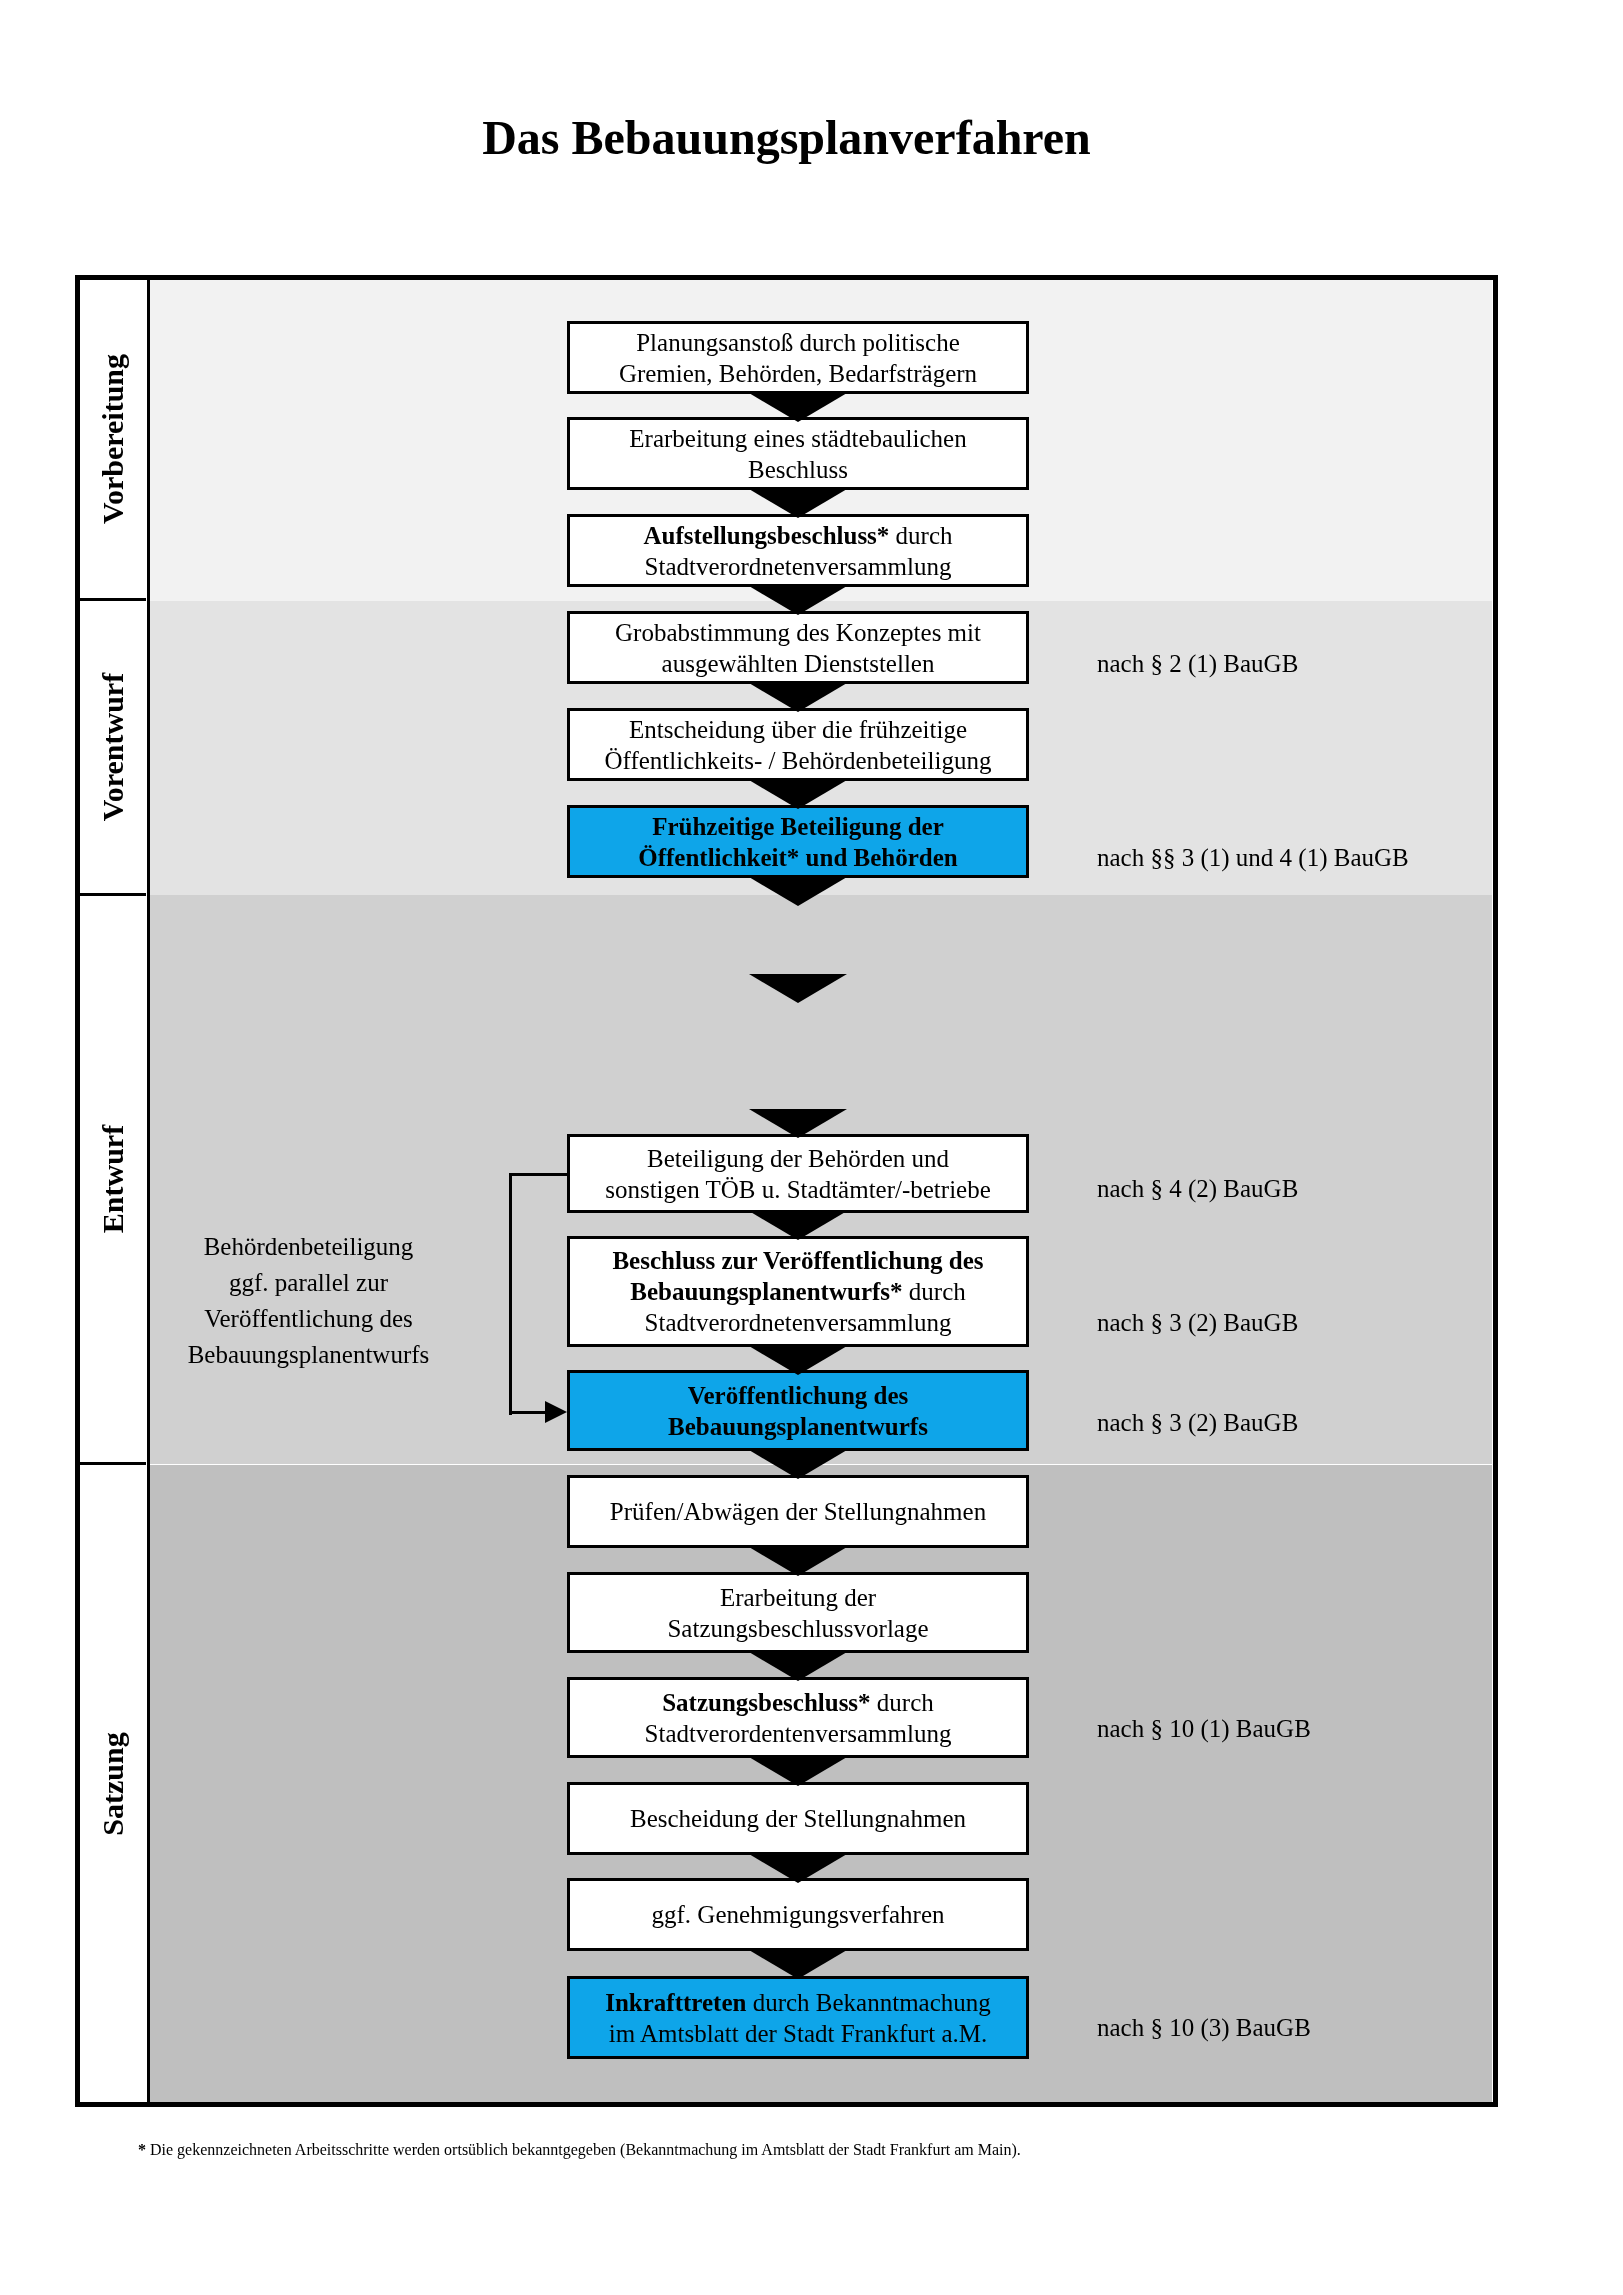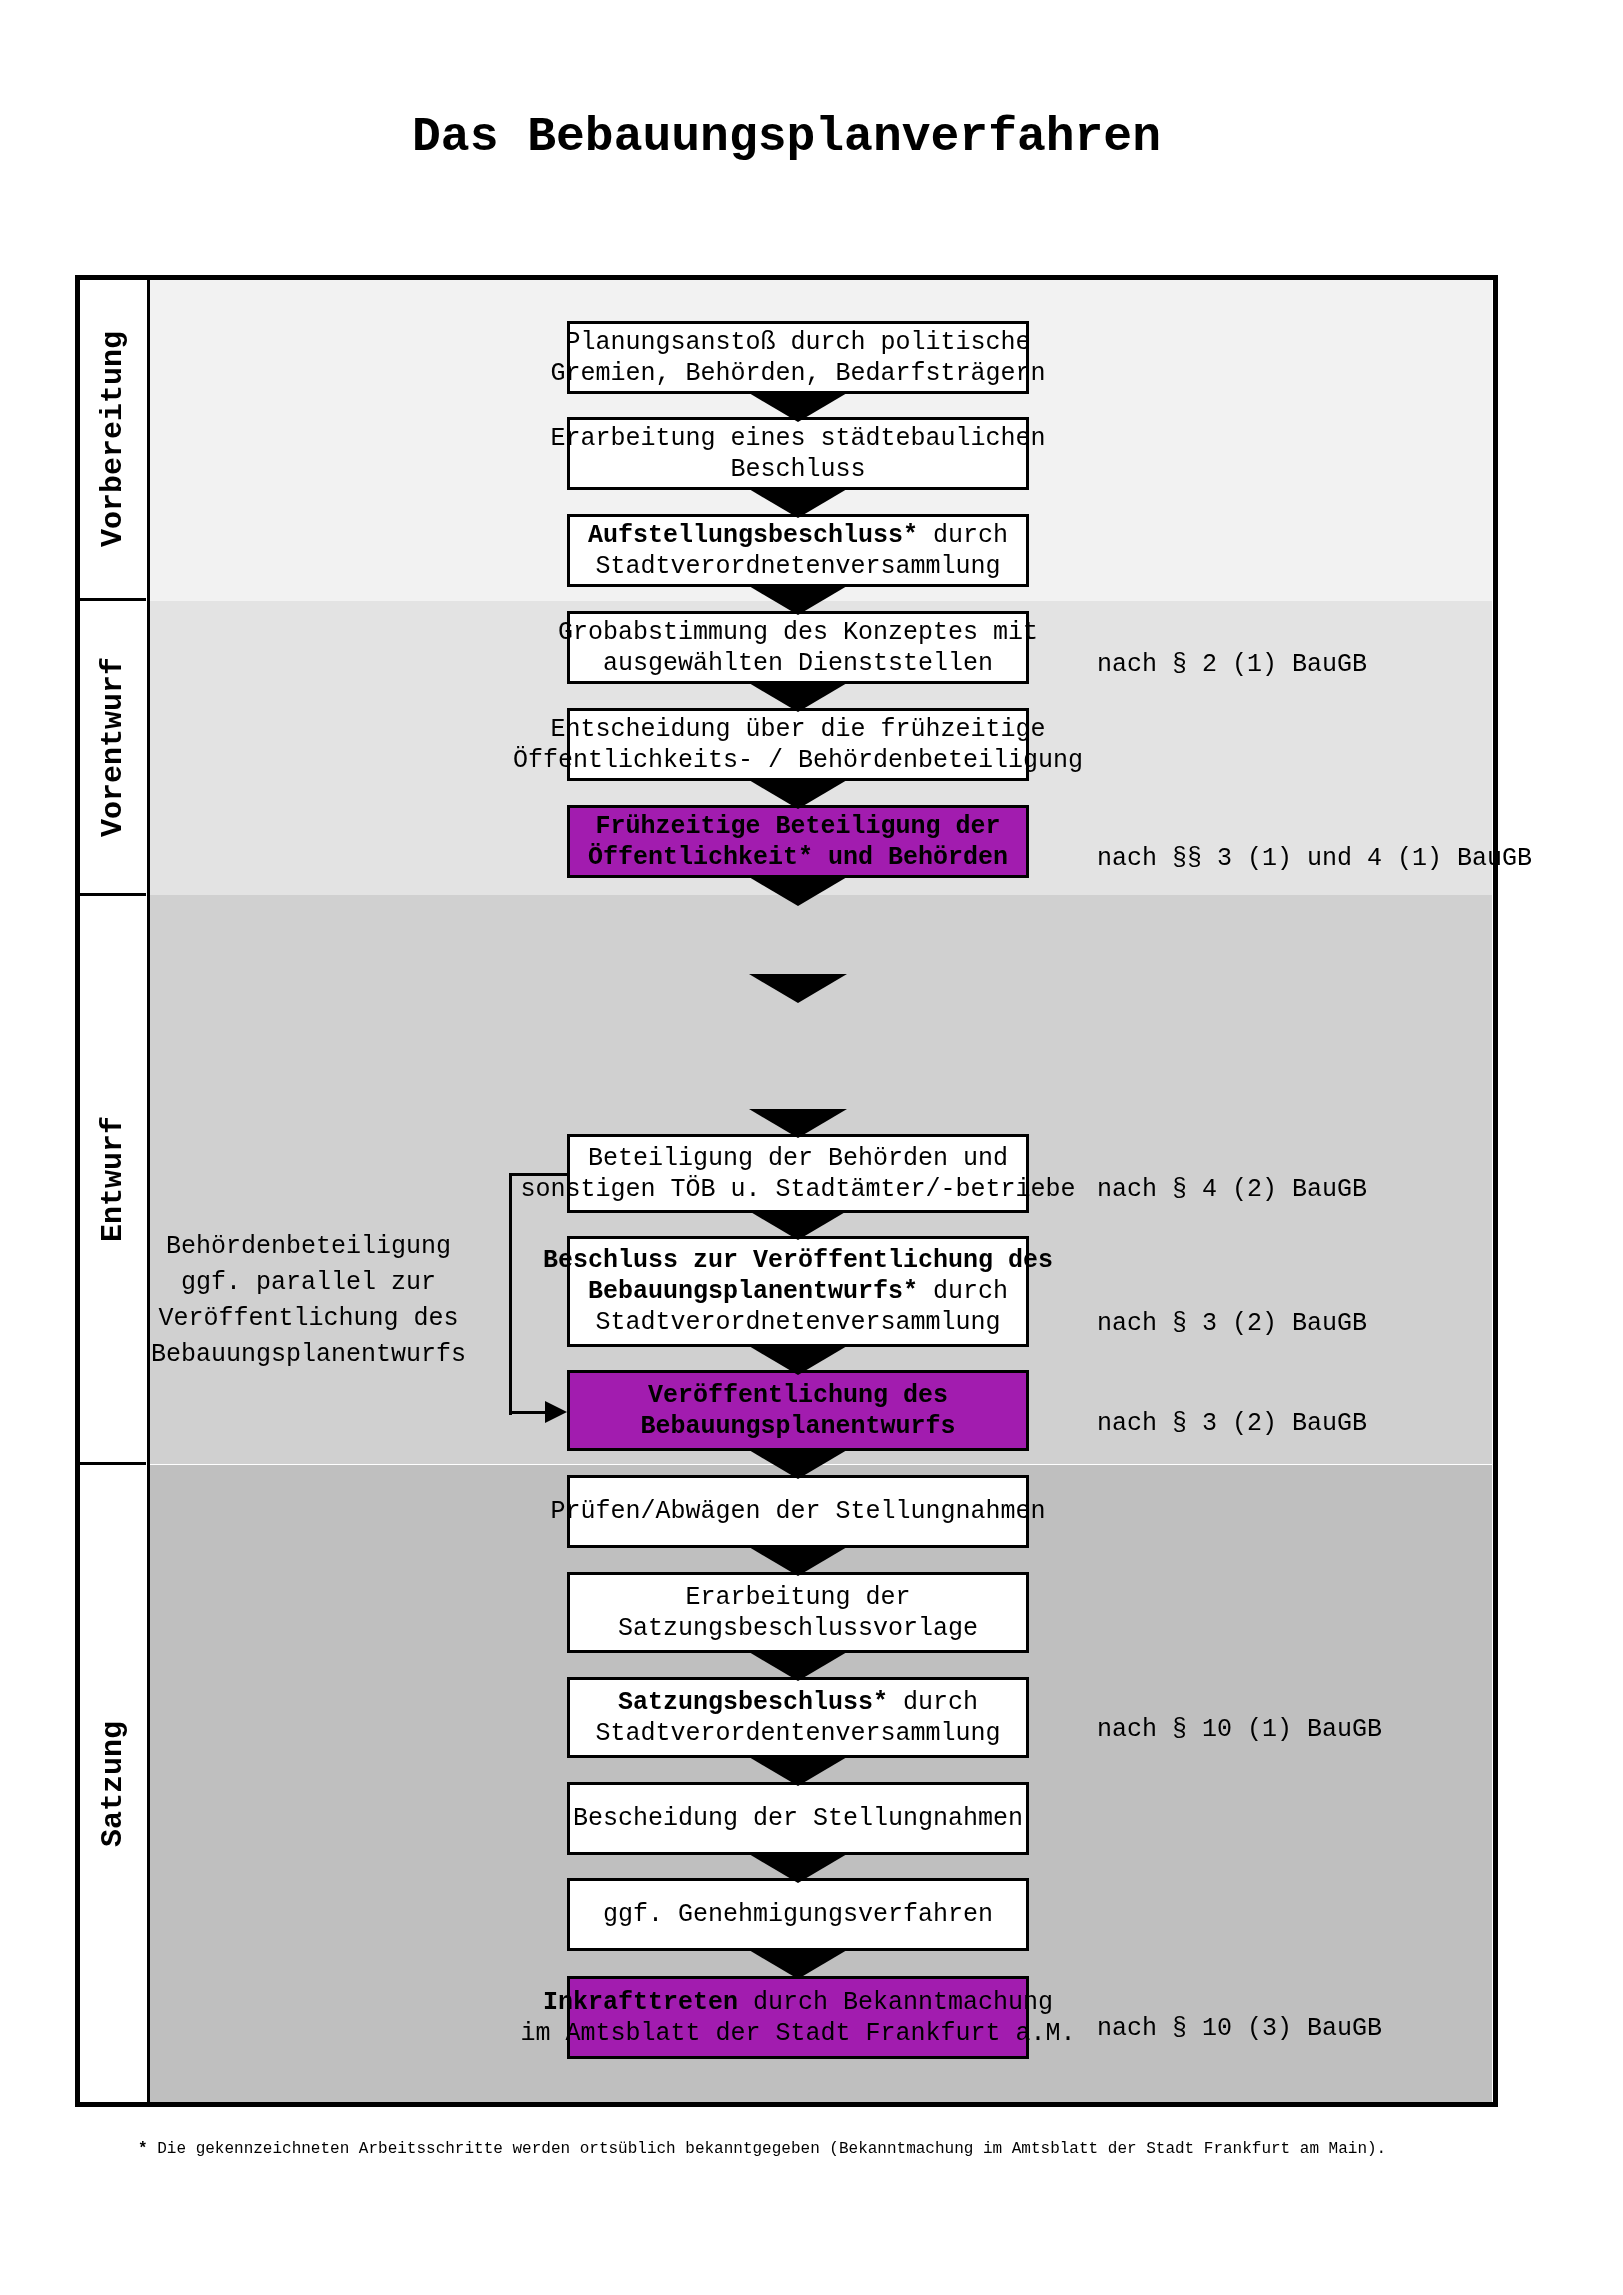--- a/index.html
+++ b/index.html
@@ -1,37 +1,37 @@
 <!DOCTYPE html>
 <html style="font-size:10.5px"><head>
 <meta charset="utf-8">
 <style>
   html,body{margin:0;padding:0;background:#fff}
   #page{position:relative;width:1623px;height:2295px;background:#ffffff;
-        font-family:Liberation Mono, monospace;color:#000;overflow:hidden}
+        font-family:Liberation Serif, serif;color:#000;overflow:hidden}
   .hdr{position:absolute;left:75px;width:1423px;text-align:center;font-weight:bold;white-space:nowrap}
   #title{top:110px;font-size:48px}
   #subtitle{top:213px;font-size:28px}
   #chart{position:absolute;left:75px;top:275px;width:1423px;height:1832px;
          border:5.2px solid #000;box-sizing:border-box;background:#fff}
   .band{position:absolute;left:70px;width:1342px}
   .band-1{background:#f2f2f2}
   .band-2{background:#e3e3e3}
   .band-3{background:#d0d0d0}
   .band-4{background:#bfbfbf}
   #sidebar{position:absolute;left:0;top:0;width:70px;height:1822px;background:#fff;
            border-right:3.9px solid #000;box-sizing:border-box}
   .cell{position:relative;width:66px;box-sizing:border-box;border-bottom:3.9px solid #000;background:#fff}
   .cell.last{border-bottom:none}
   .cell span{position:absolute;top:50%;left:50%;transform:translate(-50%,-50%) rotate(-90deg);
              font-weight:bold;font-size:30px;white-space:nowrap}
   .step{position:absolute;left:487px;width:462px;border:3.3px solid #000;background:#fff;
         box-sizing:border-box;display:flex;flex-direction:column;justify-content:center;
         align-items:center;text-align:center;font-size:25px;line-height:31px}
-  .step.hl{background:#a21caf}
+  .step.hl{background:#0ea5e9}
   .ln{white-space:nowrap}
   .b{font-weight:bold}
   .arr{position:absolute;width:0;height:0;border-left:49px solid transparent;
        border-right:49px solid transparent;border-top:29px solid #000}
   .ref{position:absolute;left:1017px;font-size:25px;white-space:nowrap}
   .bl{position:absolute;background:#000}
   .arrhead{position:absolute;width:0;height:0;border-top:11.8px solid transparent;
            border-bottom:11.8px solid transparent;border-left:22px solid #000}
   #annot{position:absolute;left:65px;top:949px;width:327px;text-align:center;
          font-size:25px;line-height:36px}

